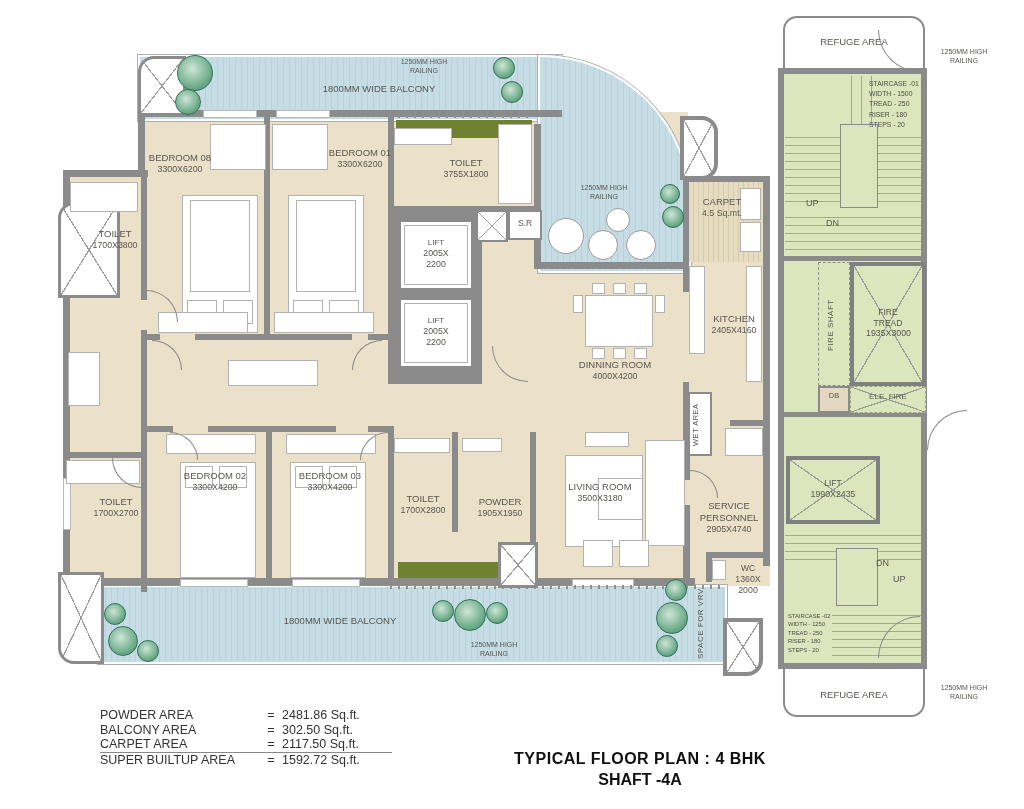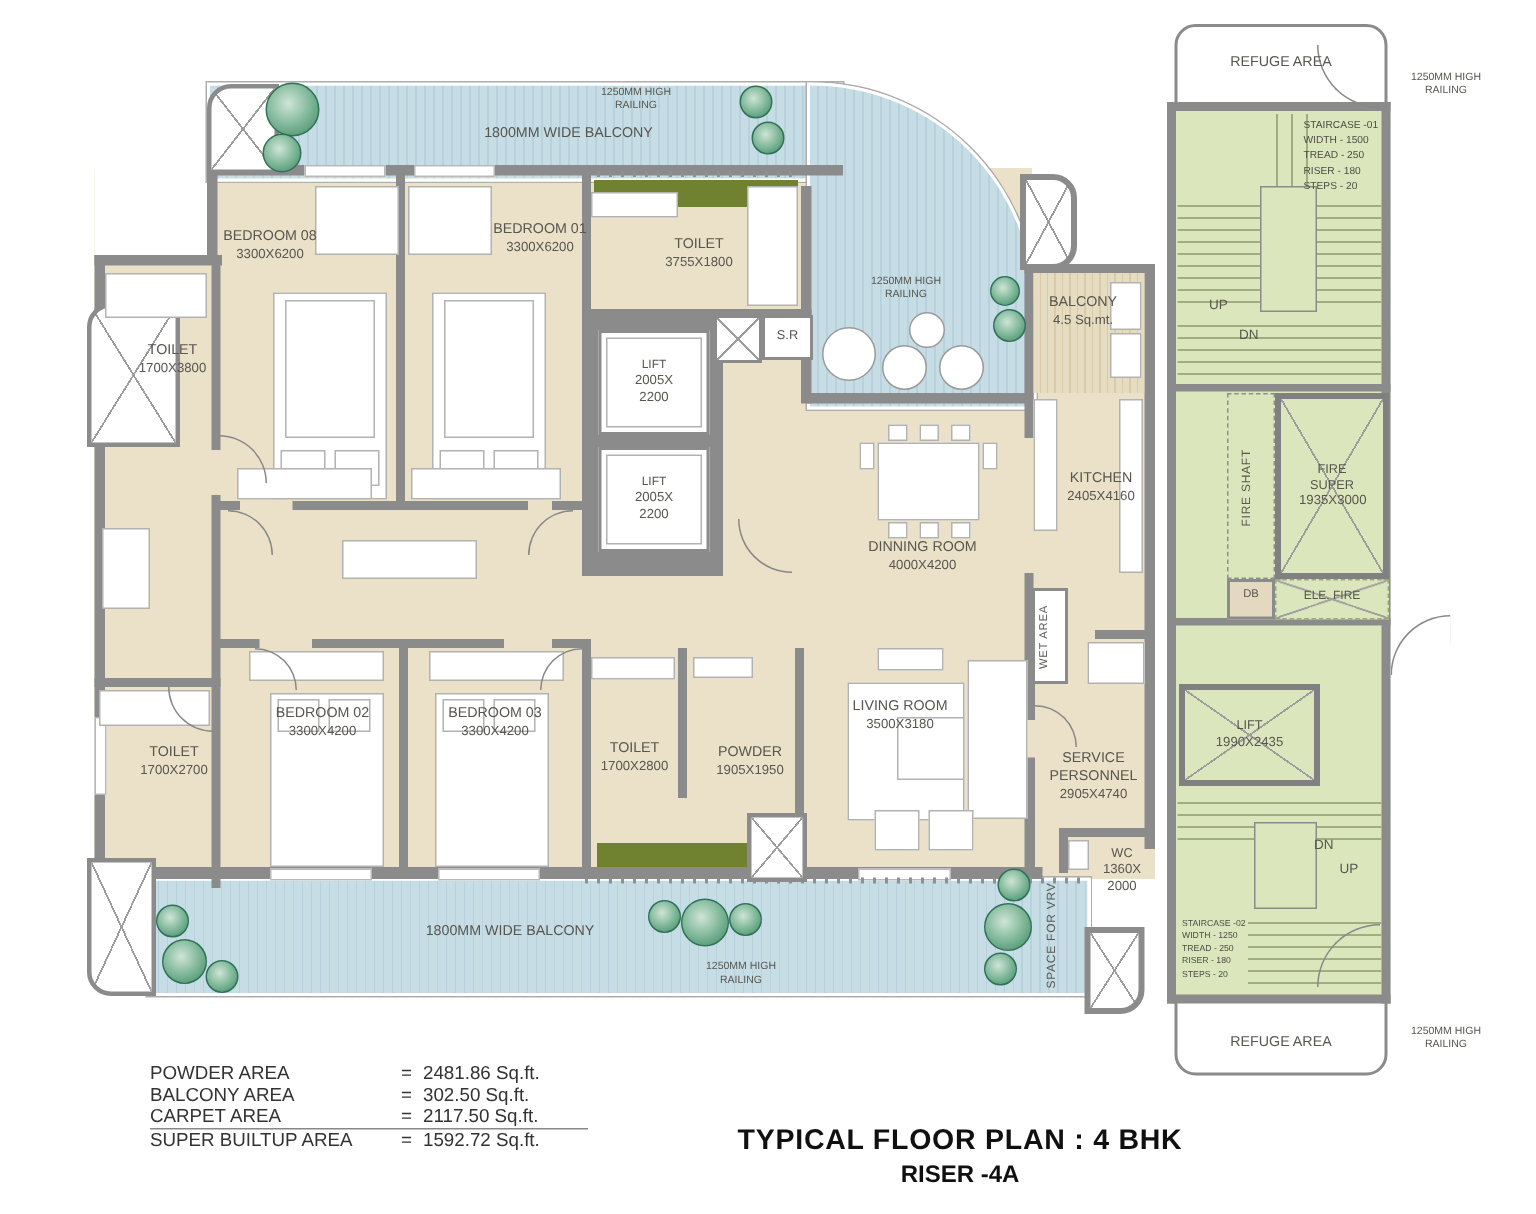--- a/index.html
+++ b/index.html
@@ -37,21 +37,21 @@
   .rlabel.wrap .nm,.rlabel.wrap .dm{white-space:normal;}
   .small{font-size:8px;}
   .rail{position:absolute;font-size:7px;line-height:1.25;text-align:center;color:#58564f;width:56px;}
   .vtext{position:absolute;writing-mode:vertical-rl;transform:rotate(180deg);font-size:8.5px;
          letter-spacing:.5px;color:#58564f;text-align:center;}
   .updn{position:absolute;font-size:9px;color:#58564f;}
   .stxt{position:absolute;font-size:6.8px;line-height:1.5;color:#4e4c46;white-space:nowrap;}
   .stxt.tiny{font-size:5.8px;line-height:1.45;}
   .shaftbox{position:absolute;border:1.4px dashed #8f8f8f;box-sizing:border-box;}
   .title{position:absolute;left:400px;top:750px;width:480px;text-align:center;color:#101010;}
-  .title .t1{font-size:19px;font-weight:bold;letter-spacing:.5px;}
+  .title .t1{font-size:16px;font-weight:bold;letter-spacing:.5px;}
   .title .t2{font-size:16px;font-weight:bold;margin-top:3px;}
   .atable{position:absolute;left:100px;top:708px;font-size:12.5px;color:#333;}
   .atable .row{display:flex;line-height:14.5px;}
   .atable .lbl{width:160px;}
   .atable .eq{width:22px;text-align:center;}
   .atable .val{width:110px;}
   .atable .row.ul{border-bottom:1px solid #888;}
 </style>
 </head>
 <body>
@@ -279,33 +279,33 @@
   </div>
   <div class="rlabel small" style="left:400px;top:316px;width:72px">
     <div class="nm">LIFT</div>
     <div class="dm">2005X</div>
     <div class="dm">2200</div>
   </div>
   <div class="rlabel" style="left:508px;top:218px;width:34px;font-size:8.5px">
       <div class="nm">S.R</div>
     </div>
   <div class="rlabel" style="left:683px;top:196px;width:78px">
-    <div class="nm">BALCONY</div>
+    <div class="nm">CARPET</div>
     <div class="dm">4.5 Sq.mt.</div>
   </div>
   <div class="rlabel" style="left:694px;top:313px;width:80px">
     <div class="nm">KITCHEN</div>
     <div class="dm">2405X4160</div>
   </div>
   <div class="rlabel" style="left:565px;top:359px;width:100px">
     <div class="nm">DINNING ROOM</div>
     <div class="dm">4000X4200</div>
   </div>
   <div class="vtext" style="left:691px;top:398px;height:54px;font-size:7.5px"><span>WET AREA</span></div>
-  <div class="rlabel" style="left:555px;top:465px;width:90px">
+  <div class="rlabel" style="left:555px;top:481px;width:90px">
     <div class="nm">LIVING ROOM</div>
     <div class="dm">3500X3180</div>
   </div>
   <div class="rlabel wrap" style="left:693px;top:500px;width:72px">
     <div class="nm">SERVICE PERSONNEL</div>
     <div class="dm">2905X4740</div>
   </div>
   <div class="rlabel wrap" style="left:728px;top:563px;width:40px;font-size:8.5px">
     <div class="nm">WC</div>
     <div class="dm">1360X 2000</div>
@@ -345,21 +345,21 @@
     <div>STAIRCASE -01</div>
     <div>WIDTH - 1500</div>
     <div>TREAD - 250</div>
     <div>RISER - 180</div>
     <div>STEPS - 20</div>
   </div>
   <div class="updn" style="left:806px;top:198px"><span>UP</span></div>
   <div class="updn" style="left:826px;top:218px"><span>DN</span></div>
   <div class="vtext" style="left:826px;top:280px;height:90px;font-size:8px"><span>FIRE SHAFT</span></div>
   <div class="rlabel wrap" style="left:866px;top:307px;width:44px;font-size:8.5px">
-    <div class="nm">FIRE SUPER</div>
+    <div class="nm">FIRE TREAD</div>
     <div class="dm" style="white-space:nowrap">1935X3000</div>
   </div>
   <div class="rlabel" style="left:818px;top:391px;width:32px;font-size:7.5px">
       <div class="nm">DB</div>
     </div>
   <div class="rlabel" style="left:850px;top:392px;width:76px;font-size:8px">
       <div class="nm">ELE. FIRE</div>
     </div>
   <div class="rlabel" style="left:786px;top:478px;width:94px;font-size:8.5px">
     <div class="nm">LIFT</div>
@@ -393,16 +393,16 @@
     </div>
     <div class="row">
       <span class="lbl">SUPER BUILTUP AREA</span>
       <span class="eq">=</span>
       <span class="val">1592.72 Sq.ft.</span>
     </div>
   </div>
 
   <div class="title">
     <div class="t1">TYPICAL FLOOR PLAN : 4 BHK</div>
-    <div class="t2">RISER -4A</div>
+    <div class="t2">SHAFT -4A</div>
   </div>
 
 </div>
 
 </body></html>

